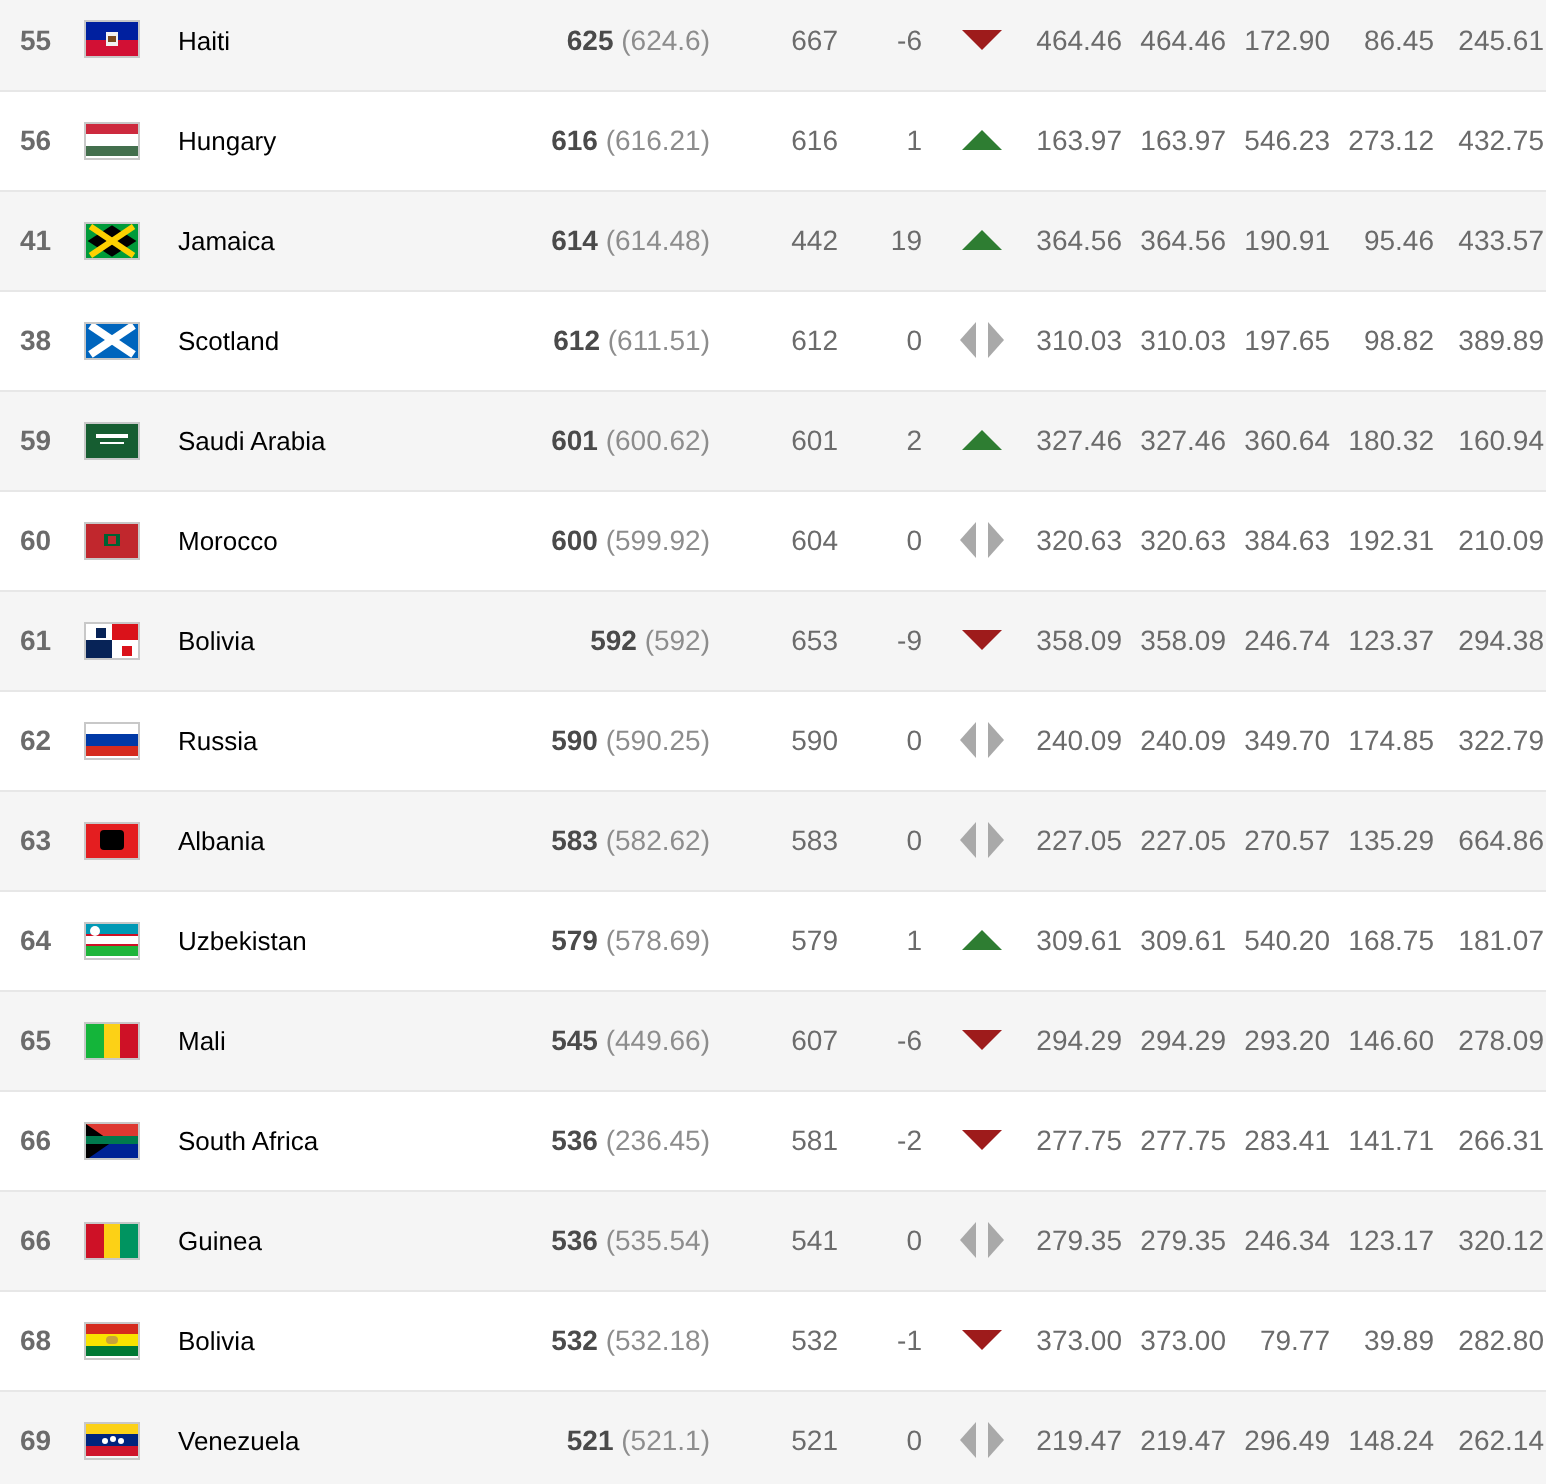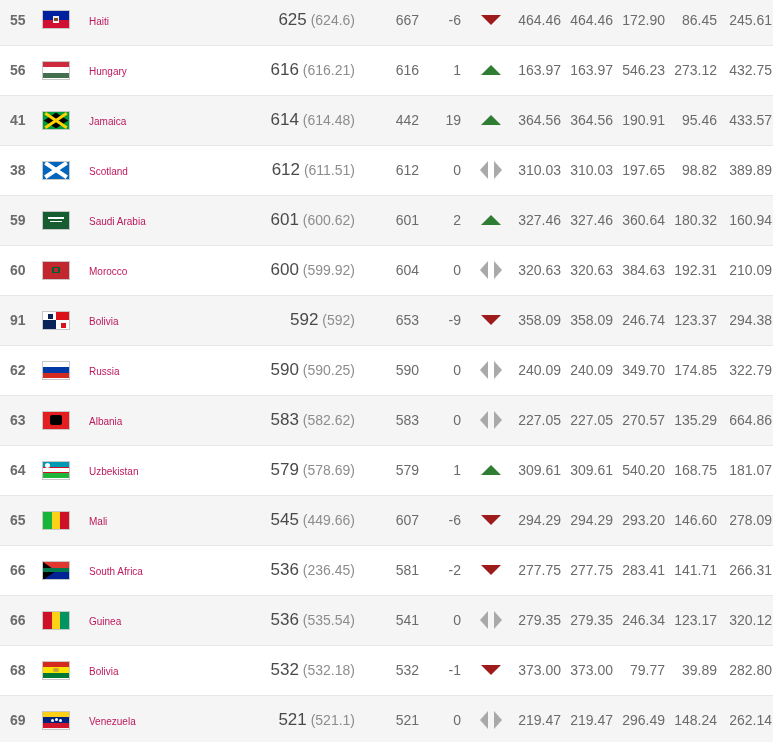--- a/index.html
+++ b/index.html
@@ -69,32 +69,32 @@
     position: relative;
     overflow: hidden;
     vertical-align: middle;
     box-sizing: border-box;
   }
   .flag i { position: absolute; display: block; }
 
   
   .team-cell { text-align: left; padding-left: 9px !important; }
   .team-link {
-    color: #be185d;
-    font-size: 10px;
+    color: #000000;
+    font-size: 13px;
     text-decoration: none;
     cursor: pointer;
   }
 
   
   .points-cell { text-align: right; padding-right: 8px !important; }
   .pts-main {
-    font-weight: normal;
+    font-weight: bold;
     color: #4a4a4a;
-    font-size: 17px;
+    font-size: 14px;
   }
   .pts-paren { color: #8d8d8d; font-size: 14px; }
 
   
   .prev-cell   { text-align: right; padding-right: 6px !important; color: #7a7a7a; }
   
   .change-cell { text-align: right; padding-right: 6px !important; color: #7a7a7a; }
 
   
   .arrow-cell { text-align: center; }
@@ -243,21 +243,21 @@
         <td class="prev-cell">604</td>
         <td class="change-cell">0</td>
         <td class="arrow-cell"><span class="arrow-wrap"><span class="tri-left"></span><span class="tri-right"></span></span></td>
         <td class="stat-cell">320.63</td>
         <td class="stat-cell">320.63</td>
         <td class="stat-cell">384.63</td>
         <td class="stat-cell">192.31</td>
         <td class="stat-cell last">210.09</td>
       </tr>
       <tr class="stripe-gray">
-        <td class="rank-cell">91</td>
+        <td class="rank-cell">61</td>
         <td class="flag-cell"><span class="flag"><i style="left:0;top:0;width:50%;height:50%;background:#ffffff"></i><i style="left:50%;top:0;width:50%;height:50%;background:#da121a"></i><i style="left:0;top:50%;width:50%;height:50%;background:#072357"></i><i style="left:50%;top:50%;width:50%;height:50%;background:#ffffff"></i><i style="left:19%;top:17%;width:5px;height:5px;background:#072357"></i><i style="left:70%;top:67%;width:5px;height:5px;background:#da121a"></i></span></td>
         <td class="team-cell"><a class="team-link">Bolivia</a></td>
         <td class="points-cell"><span class="pts-main">592</span> <span class="pts-paren">(592)</span></td>
         <td class="prev-cell">653</td>
         <td class="change-cell">-9</td>
         <td class="arrow-cell"><span class="arrow-wrap"><span class="tri-down"></span></span></td>
         <td class="stat-cell">358.09</td>
         <td class="stat-cell">358.09</td>
         <td class="stat-cell">246.74</td>
         <td class="stat-cell">123.37</td>

